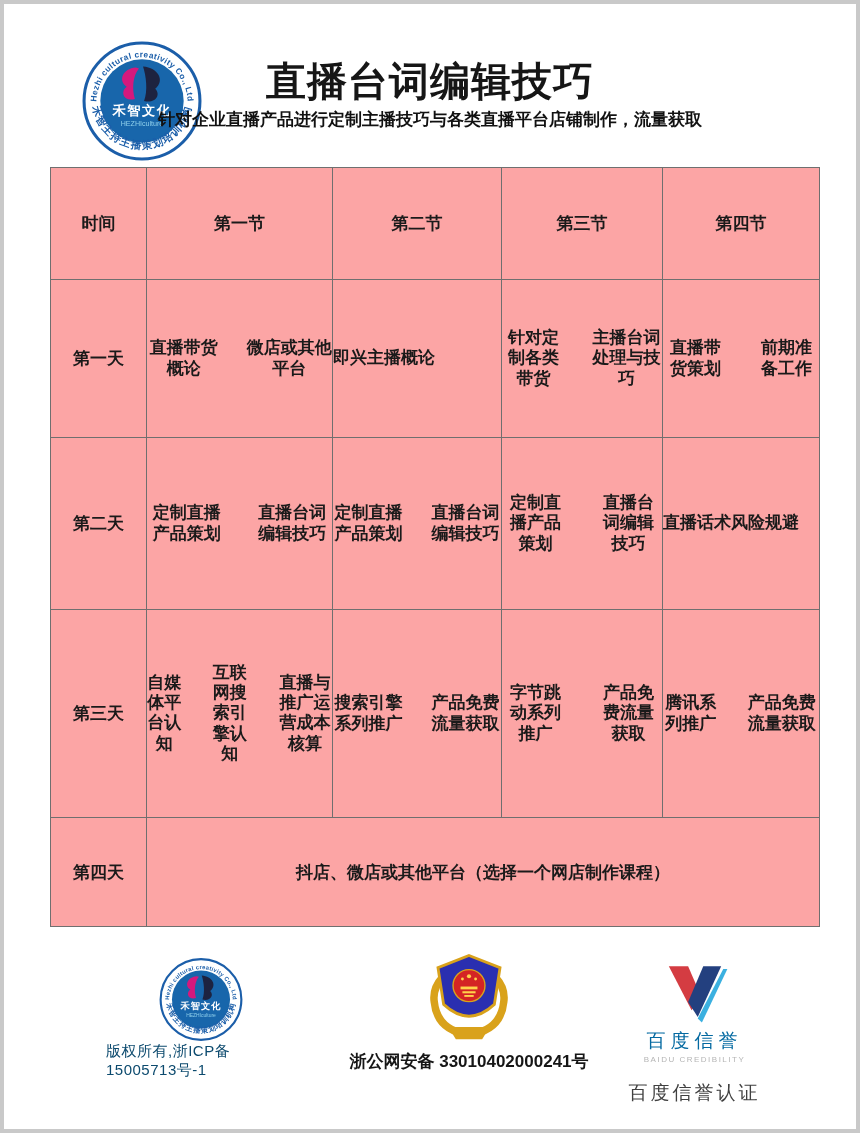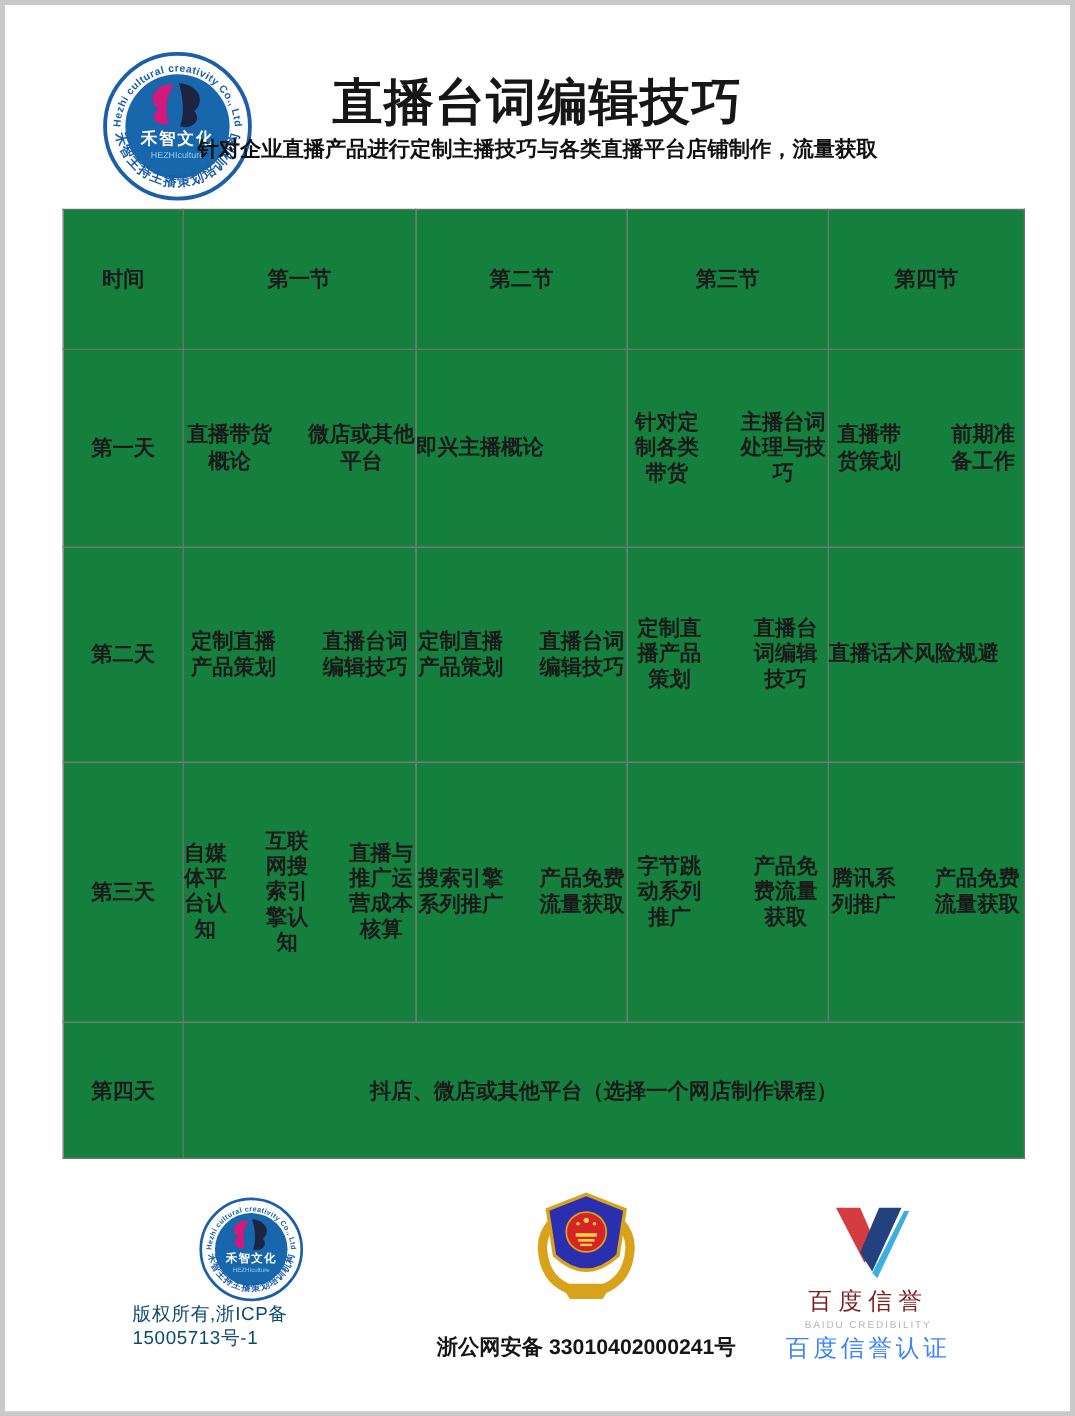--- a/index.html
+++ b/index.html
@@ -25,34 +25,34 @@
     border-collapse:collapse; table-layout:fixed; width:769px;
   }
   table.schedule col.c0{width:96px}  table.schedule col.c1{width:186px}
   table.schedule col.c2{width:169px} table.schedule col.c3{width:161px}
   table.schedule col.c4{width:157px}
   table.schedule tr.r0{height:112px} table.schedule tr.r1{height:158px}
   table.schedule tr.r2{height:172px} table.schedule tr.r3{height:208px}
   table.schedule tr.r4{height:109px}
   table.schedule th, table.schedule td {
     border:1px solid #6f6f6f; text-align:center; vertical-align:middle;
-    font-size:17px; font-weight:bold; color:#1a1a1a; background:#15803d;
+    font-size:17px; font-weight:bold; color:#1a1a1a; background:#fca5a5;
   }
   td .cell-lines { display:flex; align-items:center; gap:26px; line-height:1.2; }
   td.merged { text-align:left; }
   
   .footer-block { position:absolute; display:flex; flex-direction:column; align-items:center; }
   .footer-left   { left:102px; top:953px; width:190px; }
   .footer-center { left:340px; top:944px; width:250px; }
   .footer-right  { left:598px; top:958px; width:185px; }
   .copyright-text { font-size:15px; color:#0c4a6e; letter-spacing:0.5px; }
-  .police-text { margin-top:24px; font-size:17px; font-weight:bold; color:#161616; }
-  .baidu-cn { margin-top:4px; font-size:19px; color:#7f1d1d; letter-spacing:5px; }
+  .police-text { margin-top:8px; font-size:17px; font-weight:bold; color:#161616; }
+  .baidu-cn { margin-top:4px; font-size:19px; color:#0369a1; letter-spacing:5px; }
   .baidu-en { margin-top:1px; font-size:8px; color:#b5b5b5; letter-spacing:1.5px; }
-  .baidu-caption { margin-top:2px; font-size:19px; color:#3b82f6; letter-spacing:3px; }
+  .baidu-caption { margin-top:16px; font-size:19px; color:#404040; letter-spacing:3px; }
 </style>
 </head>
 <body>
 
 <div class="page">
 
   <svg width="0" height="0" style="position:absolute" aria-hidden="true">
     <defs>
       <symbol id="hezhi-logo" viewBox="0 0 120 120">
         <circle cx="60" cy="60" r="57" fill="#ffffff" stroke="#1b5ea9" stroke-width="3"></circle>

